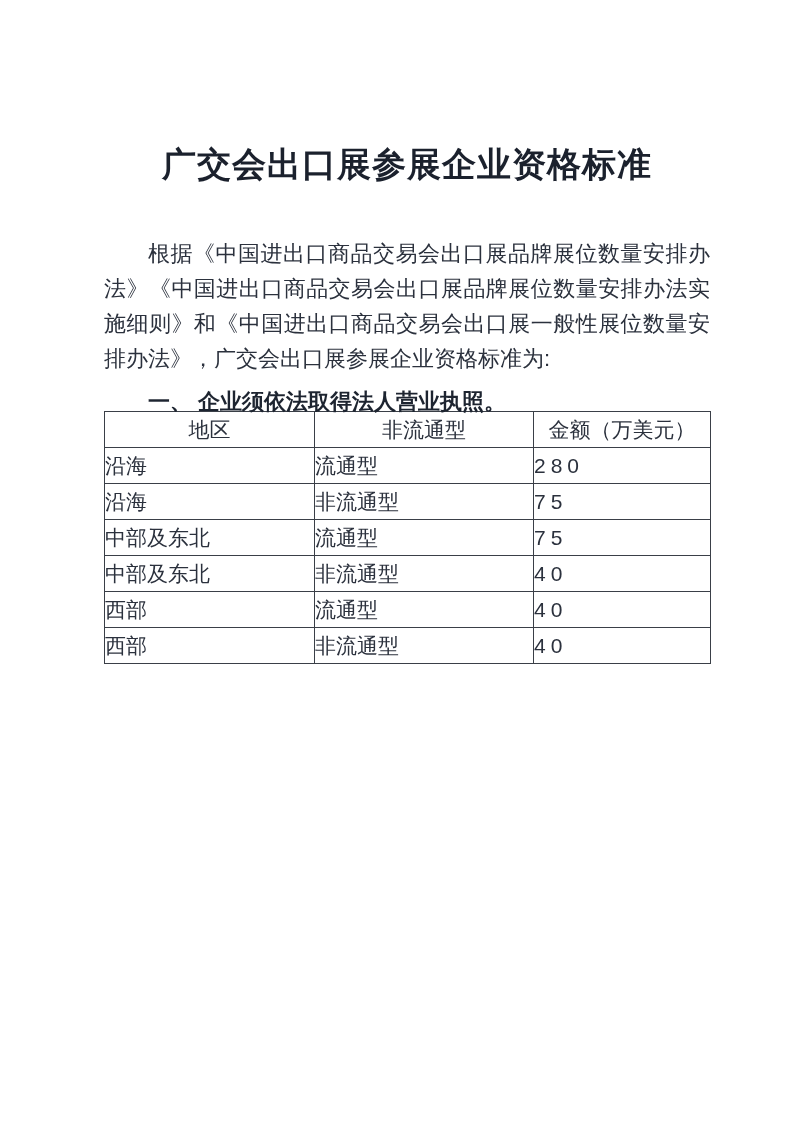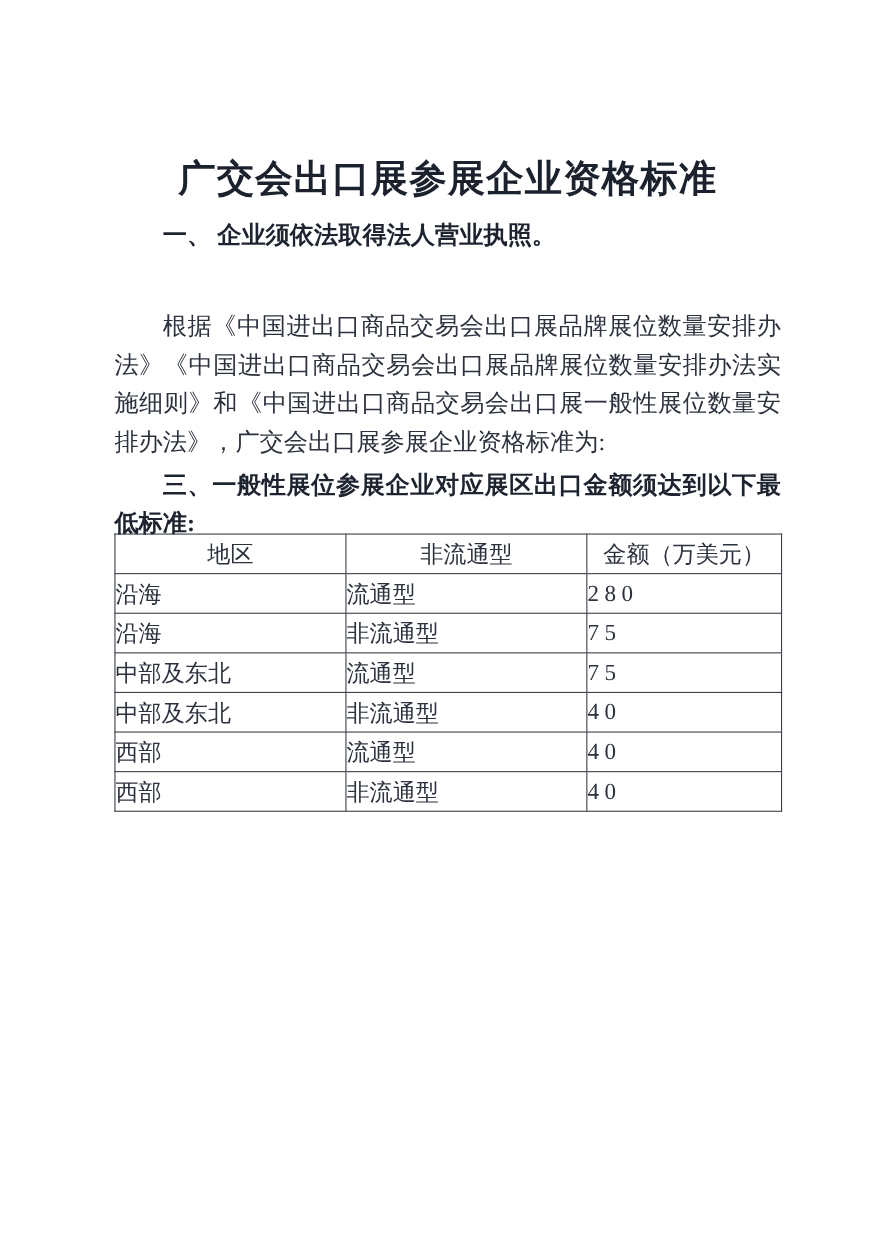--- a/index.html
+++ b/index.html
@@ -6,21 +6,21 @@
     margin: 0;
     padding: 0;
     background: #ffffff;
   }
   .page {
     position: relative;
     width: 793px;
     height: 840px;
     background: #ffffff;
     overflow: hidden;
-    font-family: Liberation Serif, serif;
+    font-family: Liberation Sans, sans-serif;
     color: #2b313d;
   }
   .content {
     position: absolute;
     left: 104px;
     top: 140px;
     width: 606px;
   }
   .doc-title {
     font-size: 34px;
@@ -67,26 +67,25 @@
   td.num { letter-spacing: 5px; padding-left: 5px; }
 </style>
 </head>
 <body>
 
 <div class="page">
   <div class="content">
 
     <div class="doc-title">广交会出口展参展企业资格标准</div>
 
+    <p class="doc-para intro">根据《中国进出口商品交易会出口展品牌展位数量安排办法》《中国进出口商品交易会出口展品牌展位数量安排办法实施细则》和《中国进出口商品交易会出口展一般性展位数量安排办法》，广交会出口展参展企业资格标准为:</p>
+
     <p class="doc-para bold-point point1">一、 企业须依法取得法人营业执照。</p>
 
-    <p class="doc-para intro">根据《中国进出口商品交易会出口展品牌展位数量安排办法》《中国进出口商品交易会出口展品牌展位数量安排办法实施细则》和《中国进出口商品交易会出口展一般性展位数量安排办法》，广交会出口展参展企业资格标准为:</p>
 
-
-    <p class="doc-para bold-point point3">三、一般性展位参展企业对应展区出口金额须达到以下最低标准:</p>
 
     <table class="std-table">
       <colgroup>
         <col class="c1">
           <col class="c2">
           <col class="c3">
       </colgroup>
       <tbody>
         <tr>
           <th>地区</th>

